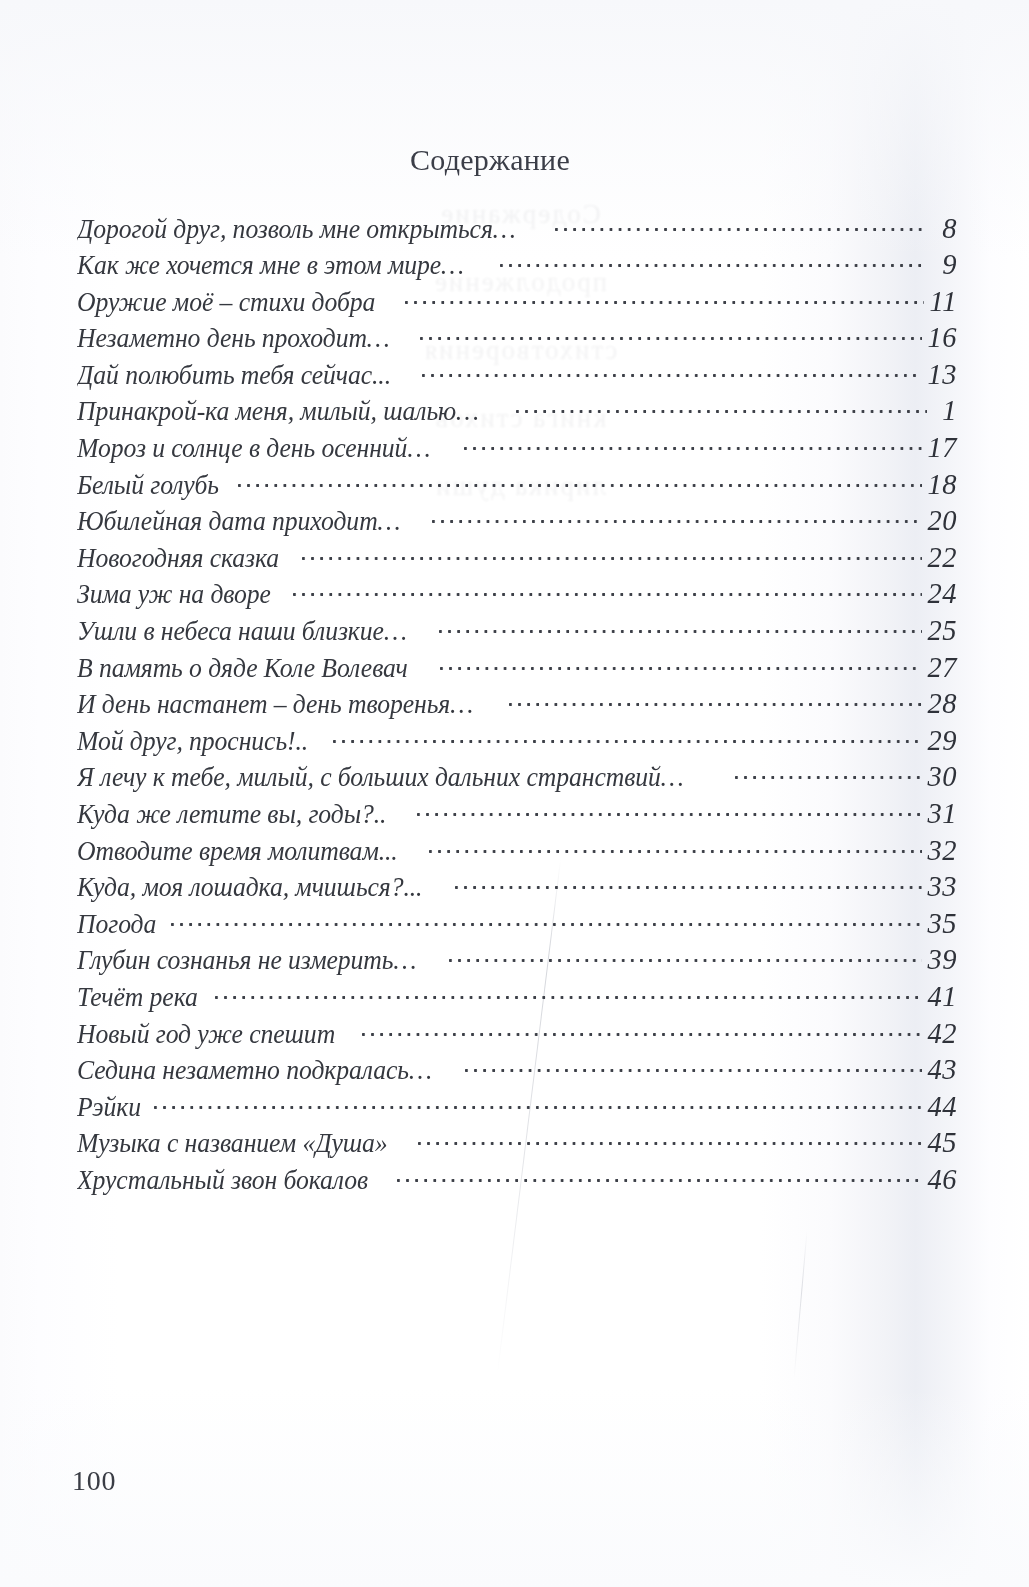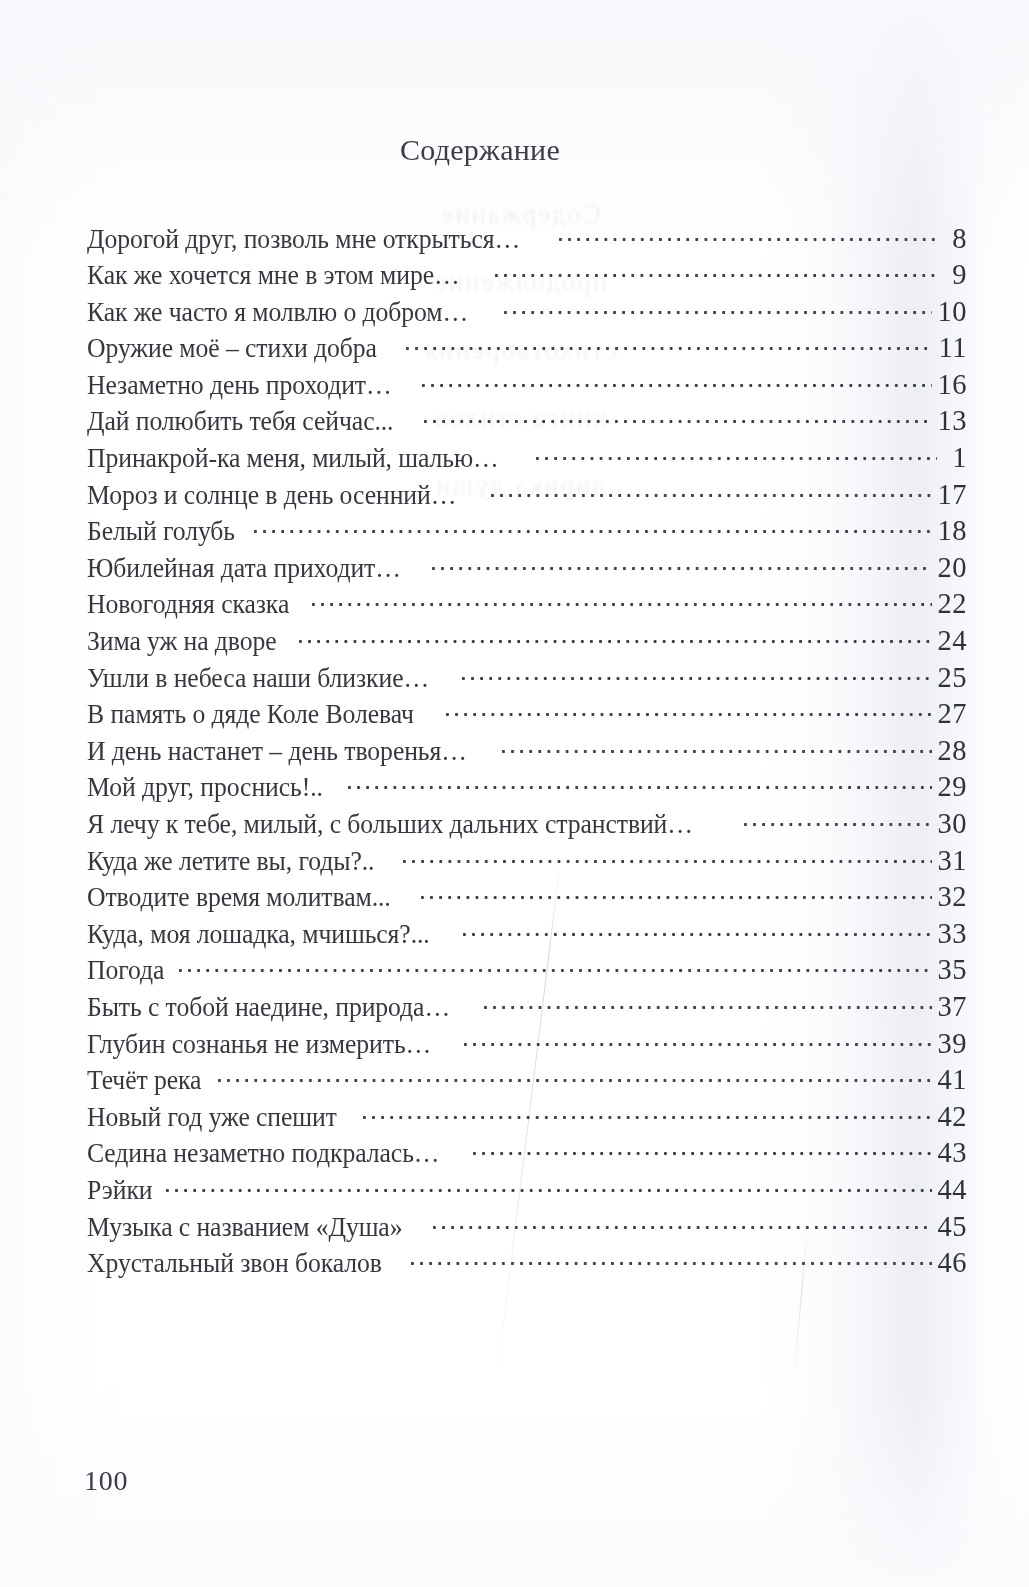--- a/index.html
+++ b/index.html
@@ -106,32 +106,33 @@
     position: absolute;
     top: 133px;
     left: 0;
     width: 960px;
     text-align: center;
     font-family: "Liberation Serif", "DejaVu Serif", serif;
     font-size: 30px;
     font-weight: normal;
     color: #3b3e48;
     letter-spacing: 0.3px;
-    margin: 0;
+    margin: 10px;
   }
 
   
   .toc-list {
     position: absolute;
     top: 208px;
     left: 75px;
     width: 880px;
     list-style: none;
-    margin: 12px;
+    margin: 2px;
     padding: 0;
+    font-style: italic;
   }
   .toc-row {
     display: flex;
     align-items: baseline;
     height: 36.6px;
     color: #35383f;
     font-family: "Liberation Serif", "DejaVu Serif", serif;
     font-size: 27.5px;
     line-height: 36.6px;
     white-space: nowrap;
@@ -168,21 +169,21 @@
     text-align: right;
     min-width: 24px;
     color: #2f323a;
     font-size: 28.5px;
     letter-spacing: 0.5px;
   }
 
   
   .folio {
     position: absolute;
-    left: 84px;
+    left: 72px;
     top: 1465px;
     font-family: "Liberation Serif", "DejaVu Serif", serif;
     font-size: 28px;
     color: #3a3d45;
     letter-spacing: 0.8px;
   }
 </style>
 </head>
 <body>
 
@@ -207,25 +208,20 @@
         <span class="entry-title">Дорогой друг, позволь мне открыться…</span>
         <span class="leader"></span>
         <span class="entry-page">8</span>
       </li>
       <li class="toc-row">
         <span class="entry-title">Как же хочется мне в этом мире…</span>
         <span class="leader"></span>
         <span class="entry-page">9</span>
       </li>
       <li class="toc-row">
-        <span class="entry-title">Как же часто я молвлю о добром…</span>
-        <span class="leader"></span>
-        <span class="entry-page">10</span>
-      </li>
-      <li class="toc-row">
         <span class="entry-title">Оружие моё – стихи добра</span>
         <span class="leader"></span>
         <span class="entry-page">11</span>
       </li>
       <li class="toc-row">
         <span class="entry-title">Незаметно день проходит…</span>
         <span class="leader"></span>
         <span class="entry-page">16</span>
       </li>
       <li class="toc-row">
@@ -302,25 +298,20 @@
         <span class="entry-title">Куда, моя лошадка, мчишься?...</span>
         <span class="leader"></span>
         <span class="entry-page">33</span>
       </li>
       <li class="toc-row">
         <span class="entry-title">Погода</span>
         <span class="leader"></span>
         <span class="entry-page">35</span>
       </li>
       <li class="toc-row">
-        <span class="entry-title">Быть с тобой наедине, природа…</span>
-        <span class="leader"></span>
-        <span class="entry-page">37</span>
-      </li>
-      <li class="toc-row">
         <span class="entry-title">Глубин сознанья не измерить…</span>
         <span class="leader"></span>
         <span class="entry-page">39</span>
       </li>
       <li class="toc-row">
         <span class="entry-title">Течёт река</span>
         <span class="leader"></span>
         <span class="entry-page">41</span>
       </li>
       <li class="toc-row">

